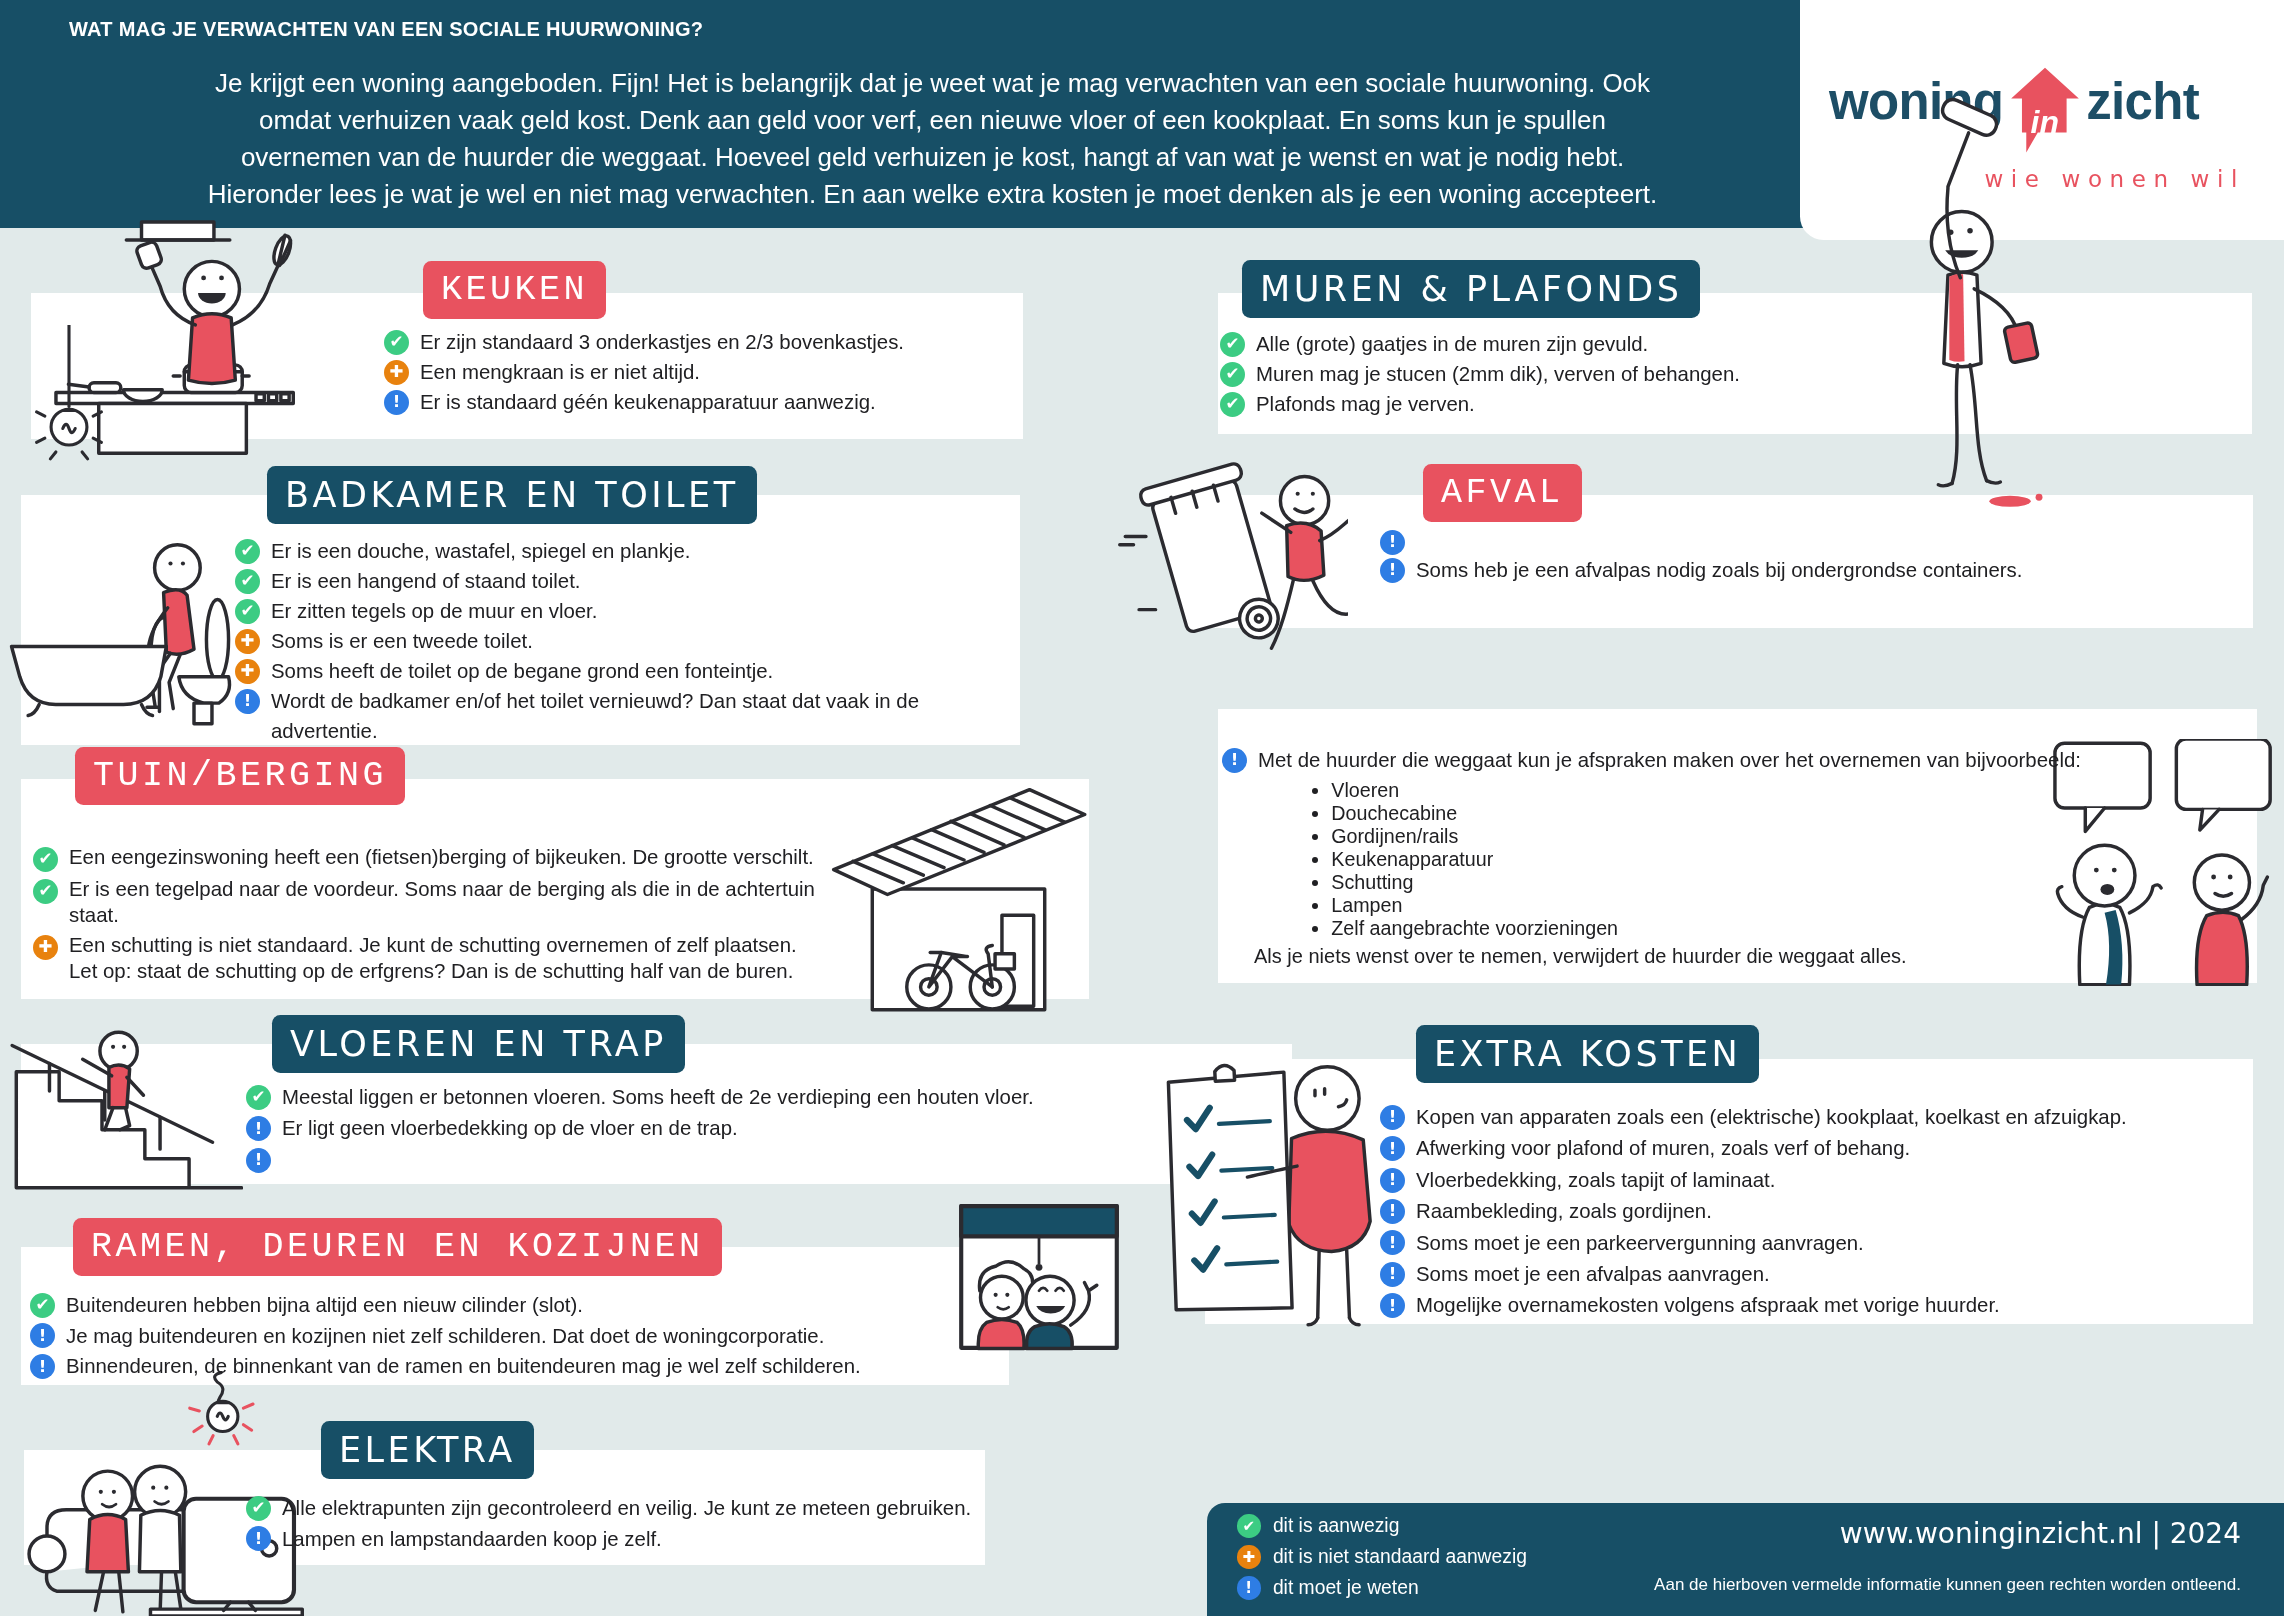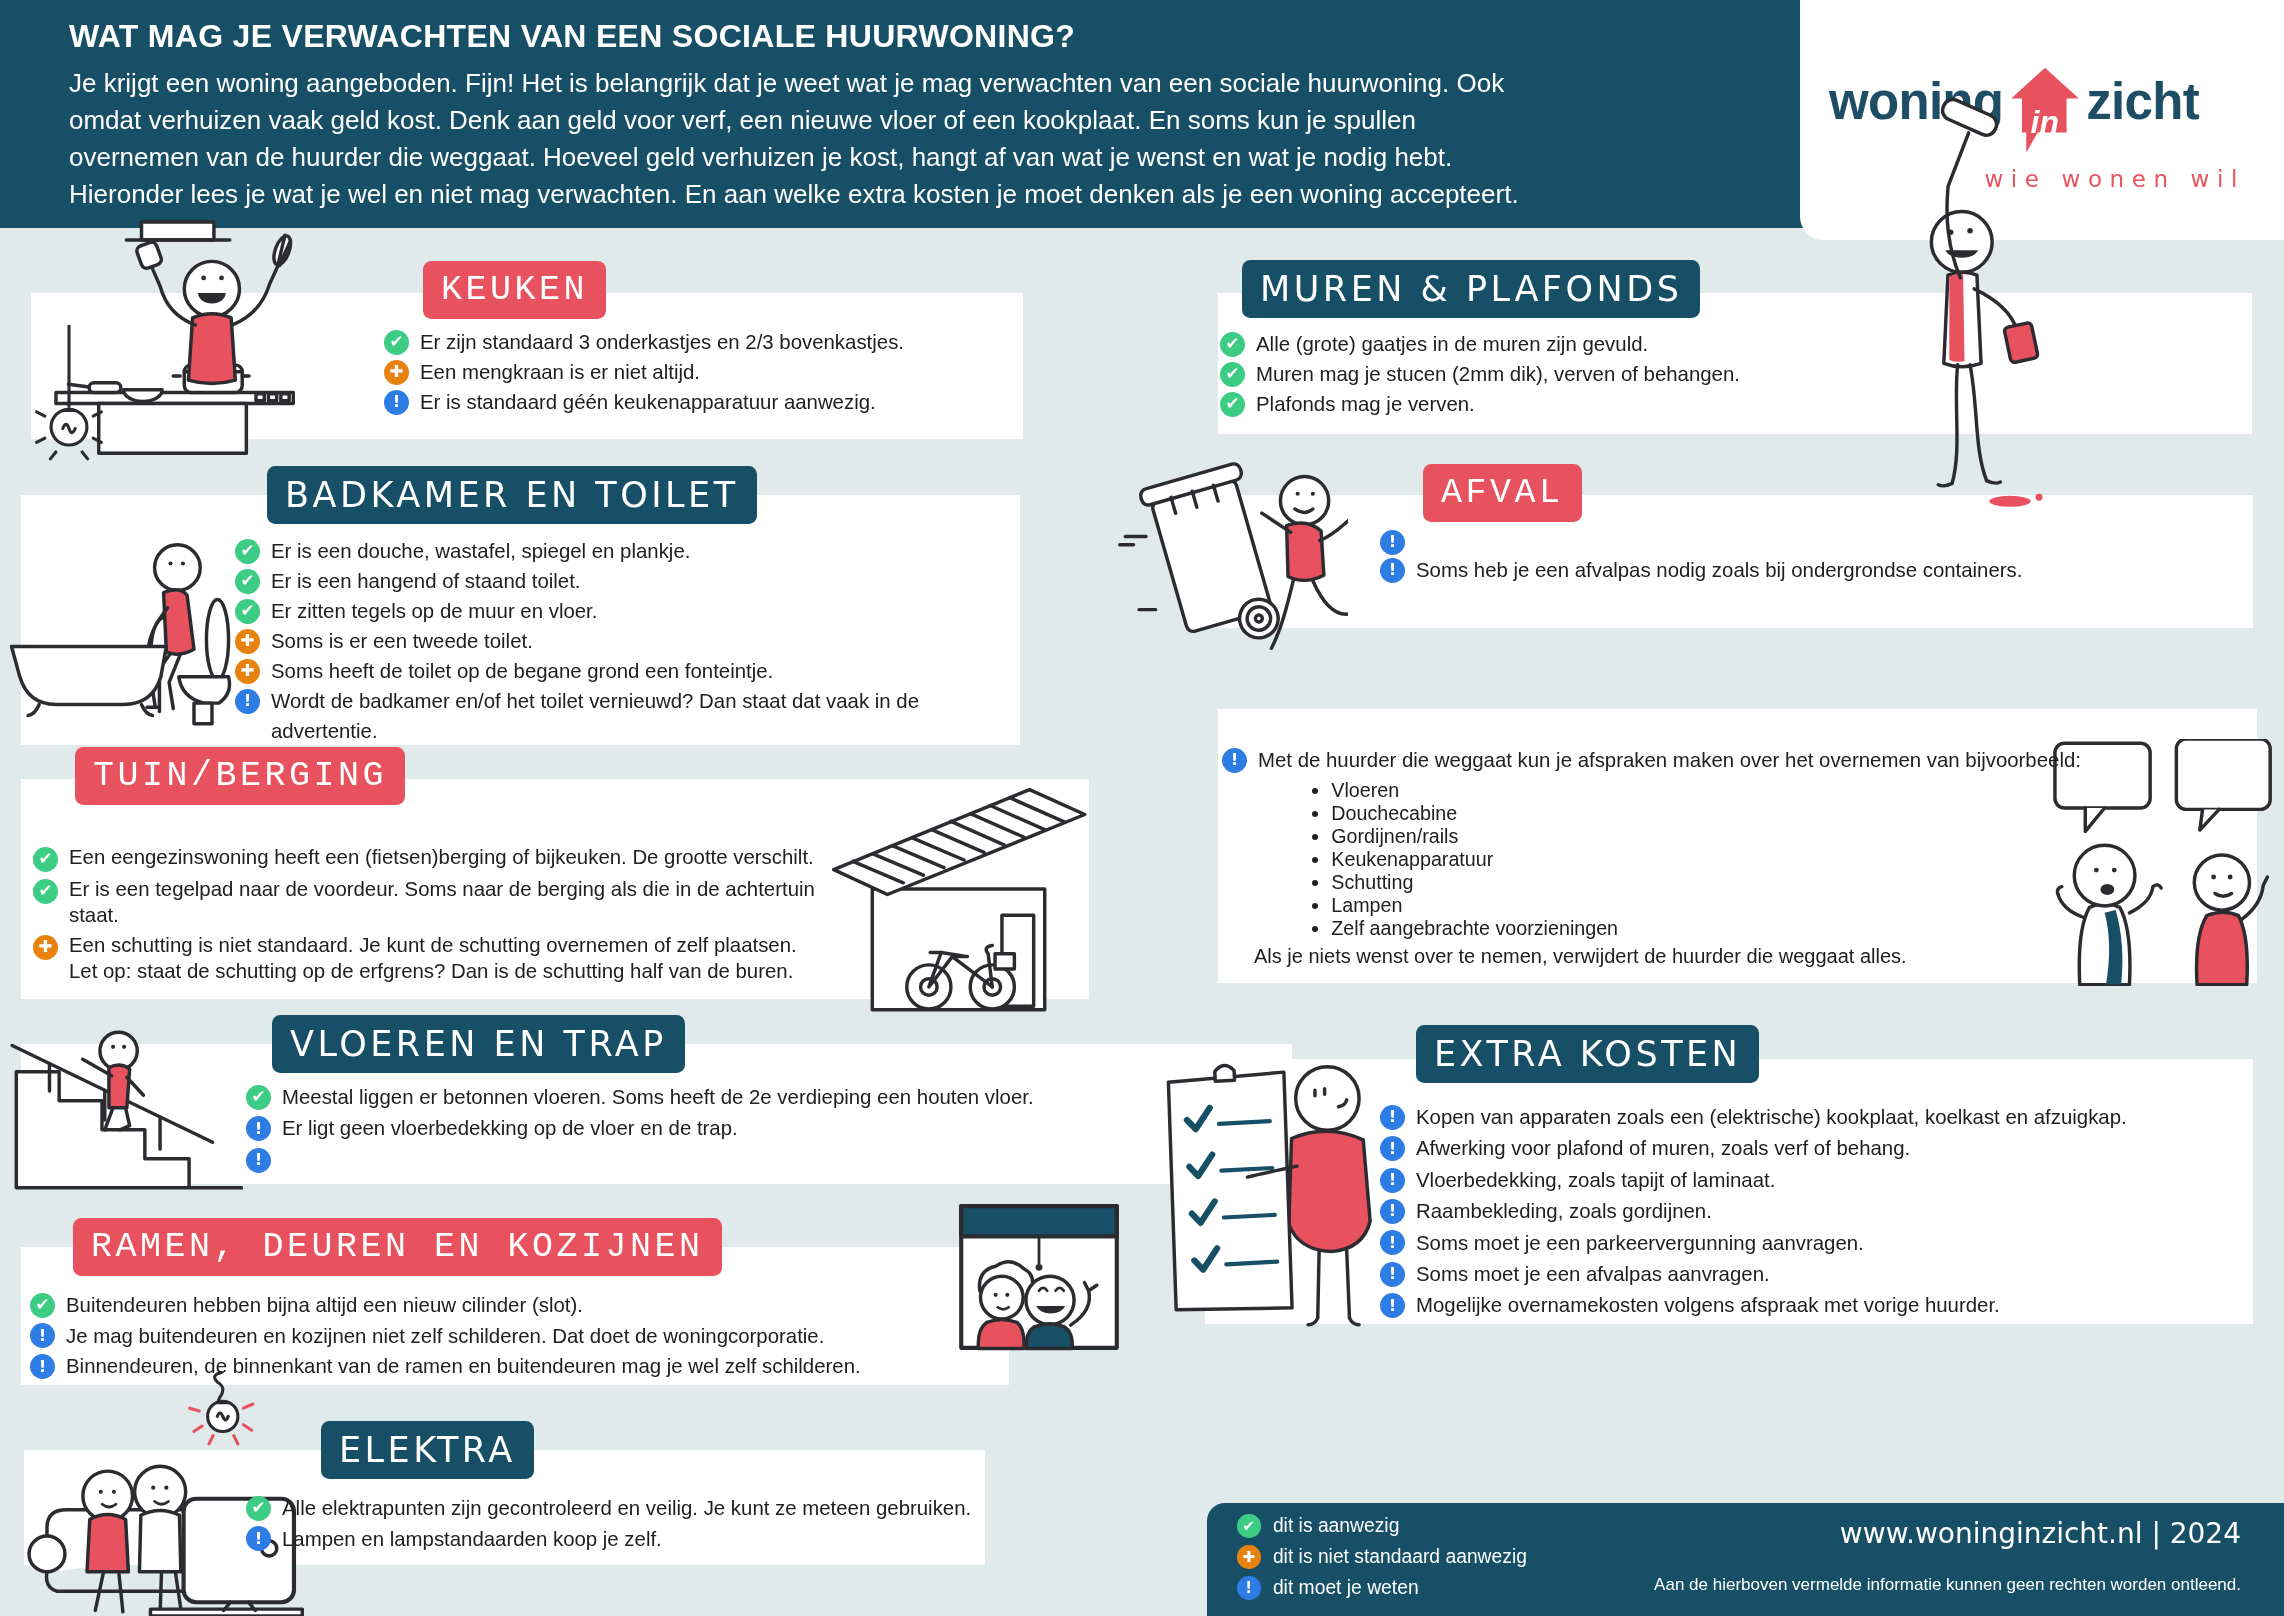--- a/index.html
+++ b/index.html
@@ -1,22 +1,22 @@
 <!DOCTYPE html>
 <html lang="nl" style="font-size:11px"><head>
 <meta charset="utf-8">
 <style>
   html,body{margin:0;padding:0;background:#c9d4d4;}
   .page{position:relative;width:2284px;height:1616px;background:#e1eaea;overflow:hidden;
         font-family:"Liberation Sans",sans-serif;color:#202023;}
   
   .header-band{position:absolute;left:0;top:0;width:2284px;height:228px;background:#174f66;z-index:1;}
-  .header-title{position:absolute;left:69px;top:18px;font-size:32px;font-weight:bold;color:#fff;letter-spacing:0.3px;z-index:2;}
+  .header-title{position:absolute;left:69px;top:18px;font-size:20px;font-weight:bold;color:#fff;letter-spacing:0.3px;z-index:2;}
   .header-intro{position:absolute;left:69px;top:65px;width:1727px;color:#fff;font-size:26px;line-height:37px;
-        white-space:pre-line;z-index:2;}
+        white-space:pre-line;z-index:2;text-align:center;}
   .logo-box{position:absolute;left:1800px;top:0;width:484px;height:240px;background:#fff;
         border-radius:0 0 0 23.5px;z-index:2;}
   .logo-row{position:absolute;left:29px;top:61px;display:flex;align-items:center;}
   .logo-word{font-size:51px;font-weight:bold;color:#1d4e66;letter-spacing:-0.7px;}
   .logo-house{position:relative;width:72px;height:104px;margin:0 5.5px -23.5px 5.5px;font-style:italic;}
   .logo-house span{position:absolute;left:50%;top:43px;transform:translateX(-50%);
         color:#fff;font-size:32px;font-weight:bold;}
   .logo-tagline{position:absolute;right:39px;top:166px;color:#e8525f;font-size:23px;letter-spacing:7.6px;
         font-family:"DejaVu Sans",sans-serif;}
   

